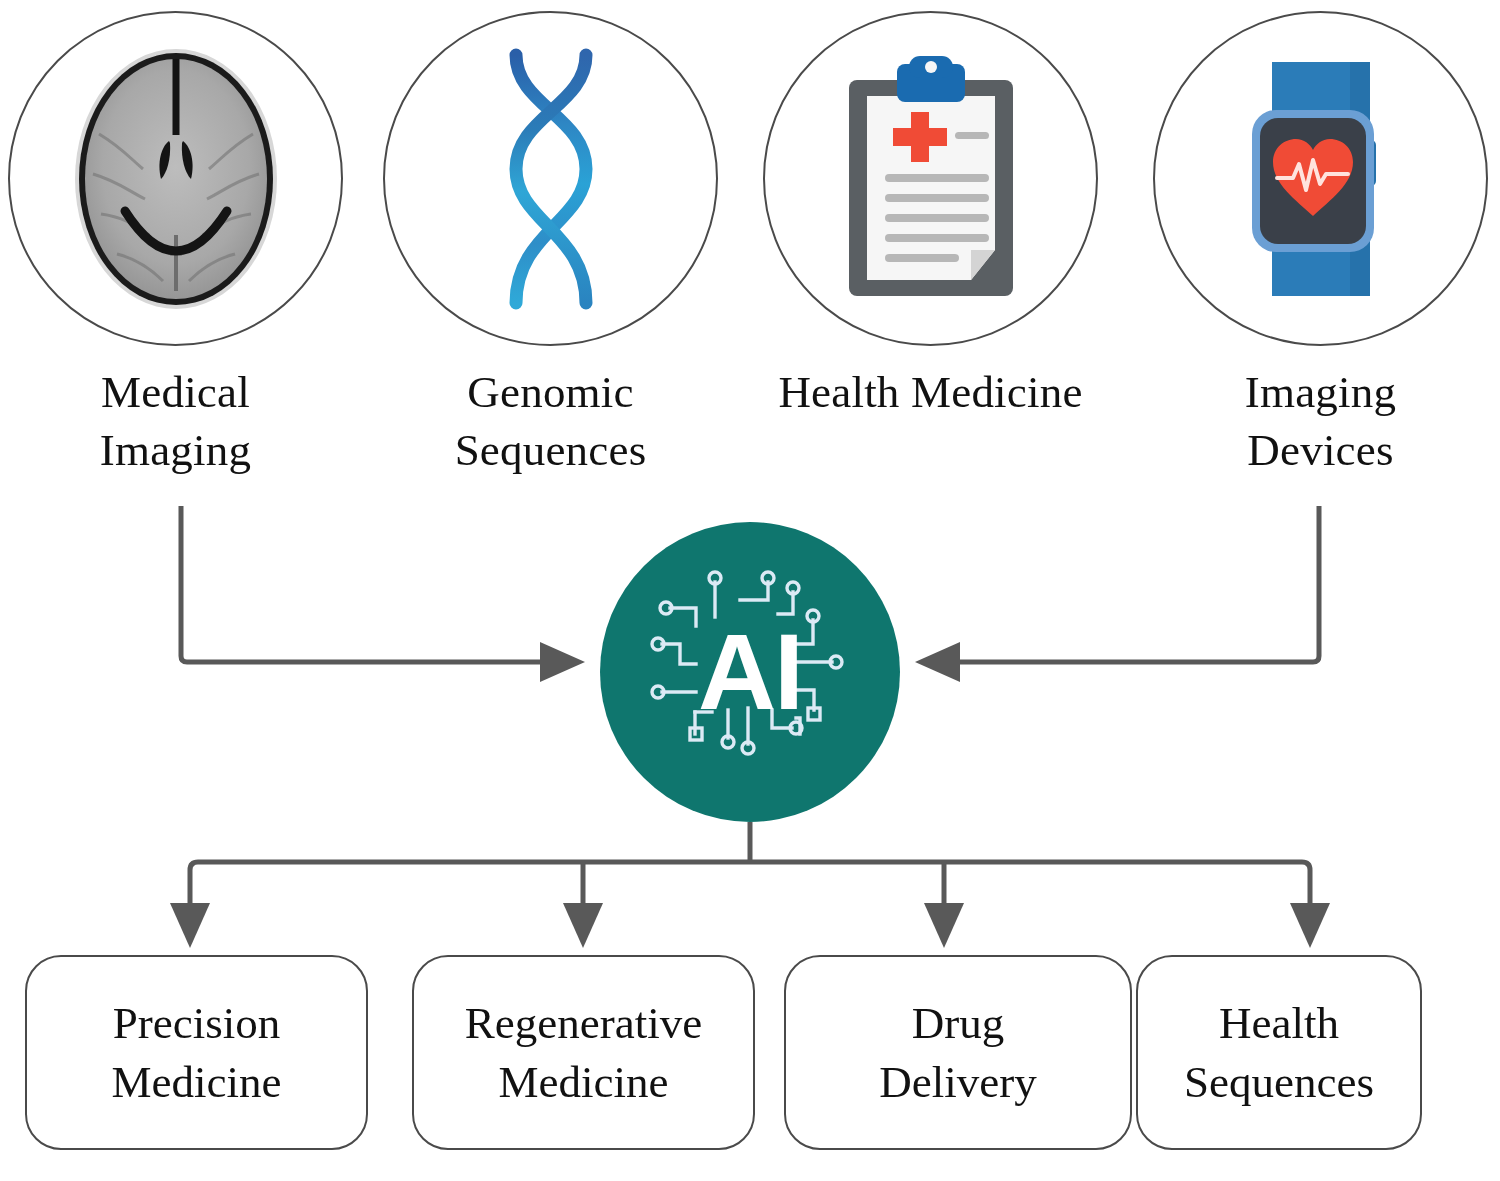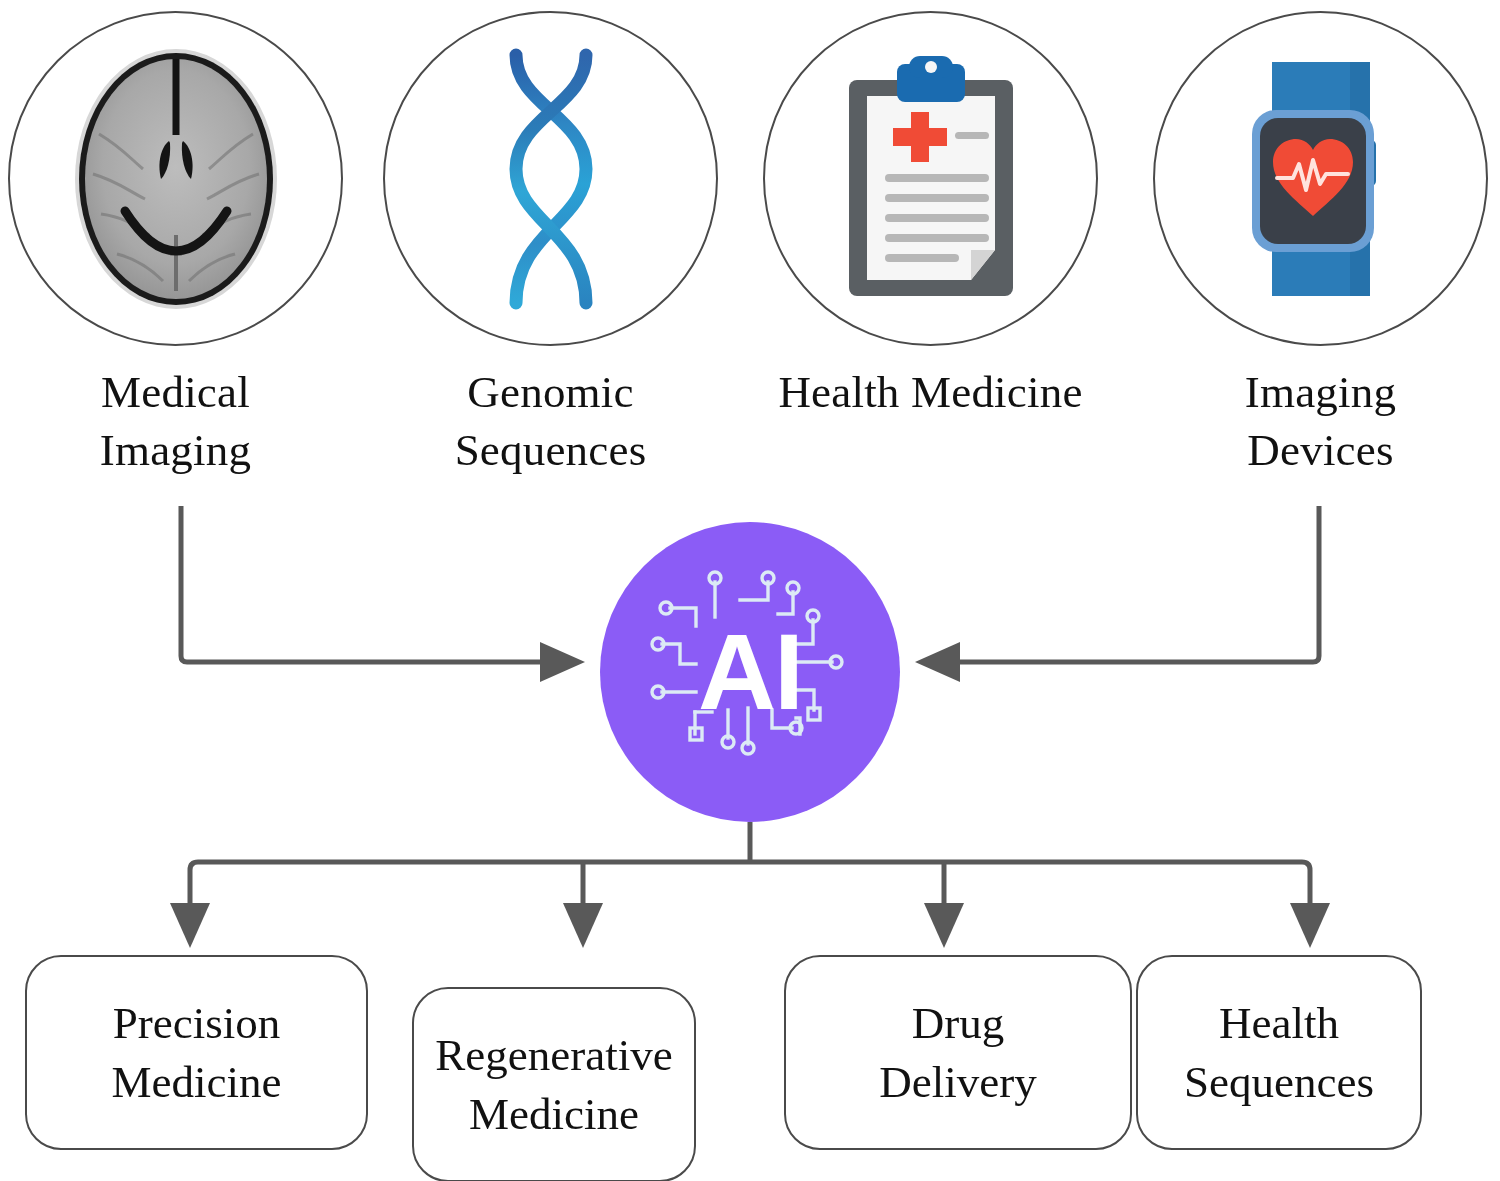--- a/index.html
+++ b/index.html
@@ -45,21 +45,21 @@
   }
 
   
   #ai-hub {
     position: absolute;
     left: 600px;
     top: 522px;
     width: 300px;
     height: 300px;
     border-radius: 50%;
-    background: #8b5cf6;
+    background: #0f766e;
     display: flex;
     align-items: center;
     justify-content: center;
   }
   #ai-hub .ai-text {
     position: absolute;
     left: 0; right: 0;
     top: 50%;
     transform: translateY(-50%);
     text-align: center;
@@ -320,21 +320,21 @@
     <div class="ai-text">AI</div>
   </div>
 
   <div class="out-box" style="left:25px; width:343px;">
     <div class="out-label">
       <div>Precision</div>
       <div>Medicine</div>
     </div>
   </div>
 
-  <div class="out-box" style="left:412px; width:284px;margin-top:32px;">
+  <div class="out-box" style="left:412px; width:343px;">
     <div class="out-label">
       <div>Regenerative</div>
       <div>Medicine</div>
     </div>
   </div>
 
   <div class="out-box" style="left:784px; width:348px;">
     <div class="out-label">
       <div>Drug</div>
       <div>Delivery</div>

